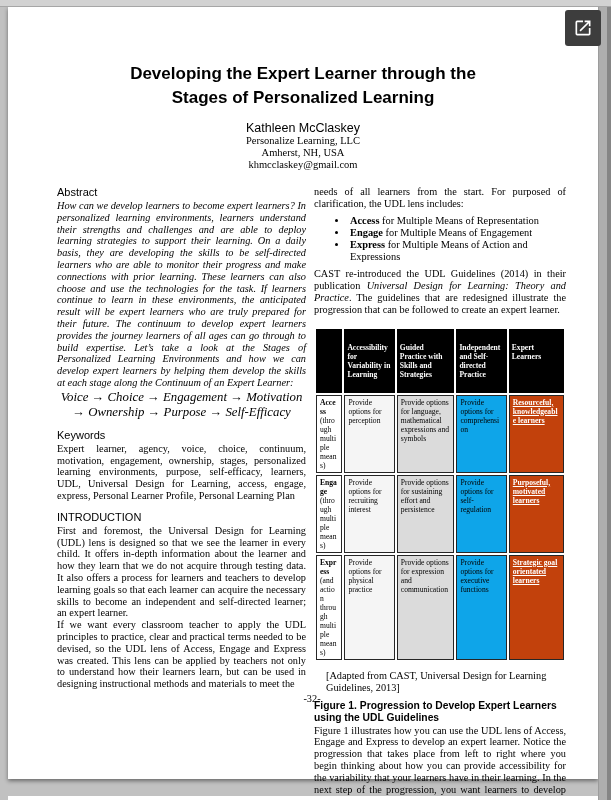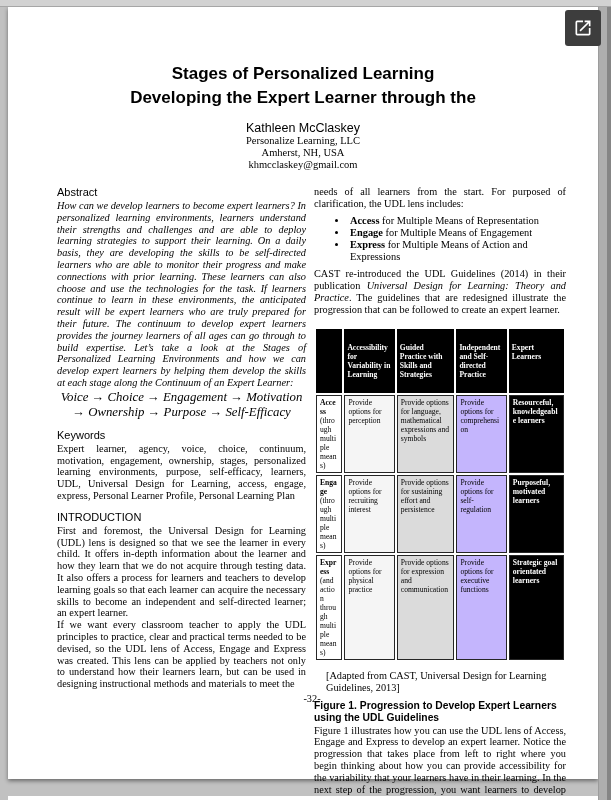--- a/index.html
+++ b/index.html
@@ -34,22 +34,22 @@
 
   ul.udl-bullets{margin:5px 0 5px 0;padding-left:34px;font-size:10.4px;line-height:12.2px;}
   ul.udl-bullets li{margin:0;padding-left:2px;}
 
   table.udl{width:100%;border-collapse:separate;border-spacing:2px;margin-top:11px;font-size:7.6px;line-height:9px;table-layout:fixed;}
   table.udl th{background:#000;color:#fff;font-weight:bold;text-align:left;vertical-align:top;padding:14px 3px;overflow-wrap:break-word;}
   table.udl td{vertical-align:top;text-align:left;padding:2px 3px;border:1px solid #262626;overflow-wrap:break-word;}
   td.c-label{background:#ffffff;}
   td.c-a{background:#f5f5f5;}
   td.c-b{background:#dbdbdb;}
-  td.c-c{background:#c4b5fd;margin-top:32px;}
-  td.c-expert{background:#000000;color:#ffffff;font-weight:bold;border:1px solid #262626;}
+  td.c-c{background:#0ea5e9;margin-top:32px;}
+  td.c-expert{background:#c2410c;color:#ffffff;font-weight:bold;border:1px solid #262626;text-decoration:underline;}
 
   .fig-source{font-size:10.3px;line-height:12px;margin:8px 0 0 12px;text-align:left;}
   .fig-caption{font-family:"Liberation Sans", sans-serif;font-weight:bold;font-size:10.3px;line-height:12.5px;margin:6px 0 0 0;text-align:left;}
 
   .page-number{position:absolute;left:9px;top:686px;width:100%;text-align:center;font-size:10.3px;}
 </style>
 </head>
 <body>
 
 <div class="topbar"></div>
@@ -63,22 +63,22 @@
     <svg viewBox="0 0 24 24">
         <path d="M19 19H5V5h7V3H5a2 2 0 0 0-2 2v14a2 2 0 0 0 2 2h14c1.1 0 2-.9 2-2v-7h-2v7zM14 3v2h3.59l-9.83 9.83 1.41 1.41L19 6.41V10h2V3h-7z"></path>
       </svg>
   </span>
 </div>
 
 <div class="page">
 
   <div class="title-block">
     <div class="paper-title">
+      <div>Developing the Expert Learner through the</div>
       <div>Stages of Personalized Learning</div>
-      <div>Developing the Expert Learner through the</div>
     </div>
     <div class="author">Kathleen McClaskey</div>
     <div class="affil">Personalize Learning, LLC</div>
     <div class="affil">Amherst, NH, USA</div>
     <div class="affil">khmcclaskey@gmail.com</div>
   </div>
 
   <div class="col-left">
     <p class="h-sans">Abstract</p>
     <p class="body-text abstract-text">How can we develop learners to become expert learners? In personalized learning environments, learners understand their strengths and challenges and are able to deploy learning strategies to support their learning. On a daily basis, they are developing the skills to be self-directed learners who are able to monitor their progress and make connections with prior learning. These learners can also choose and use the technologies for the task. If learners continue to learn in these environments, the anticipated result will be expert learners who are truly prepared for their future. The continuum to develop expert learners provides the journey learners of all ages can go through to build expertise. Let’s take a look at the Stages of Personalized Learning Environments and how we can develop expert learners by helping them develop the skills at each stage along the Continuum of an Expert Learner:</p>

